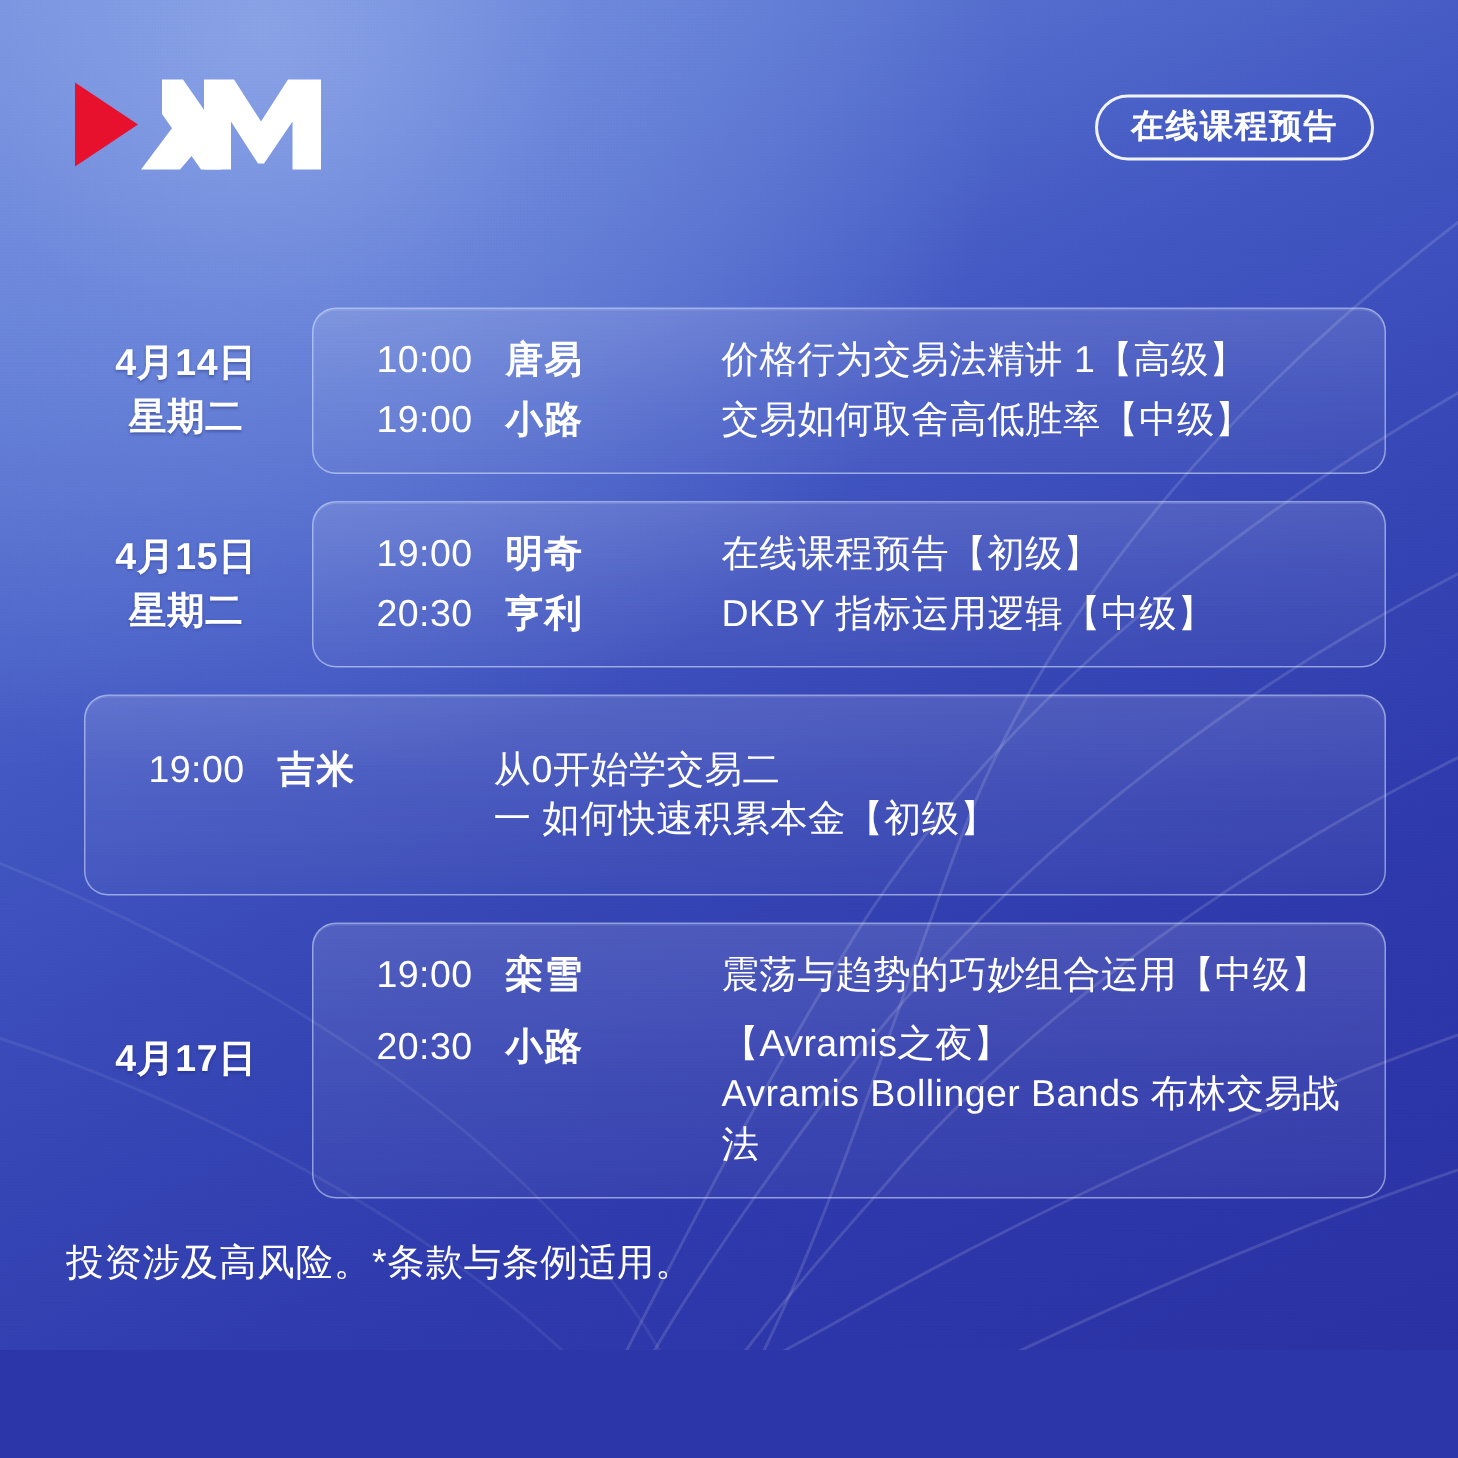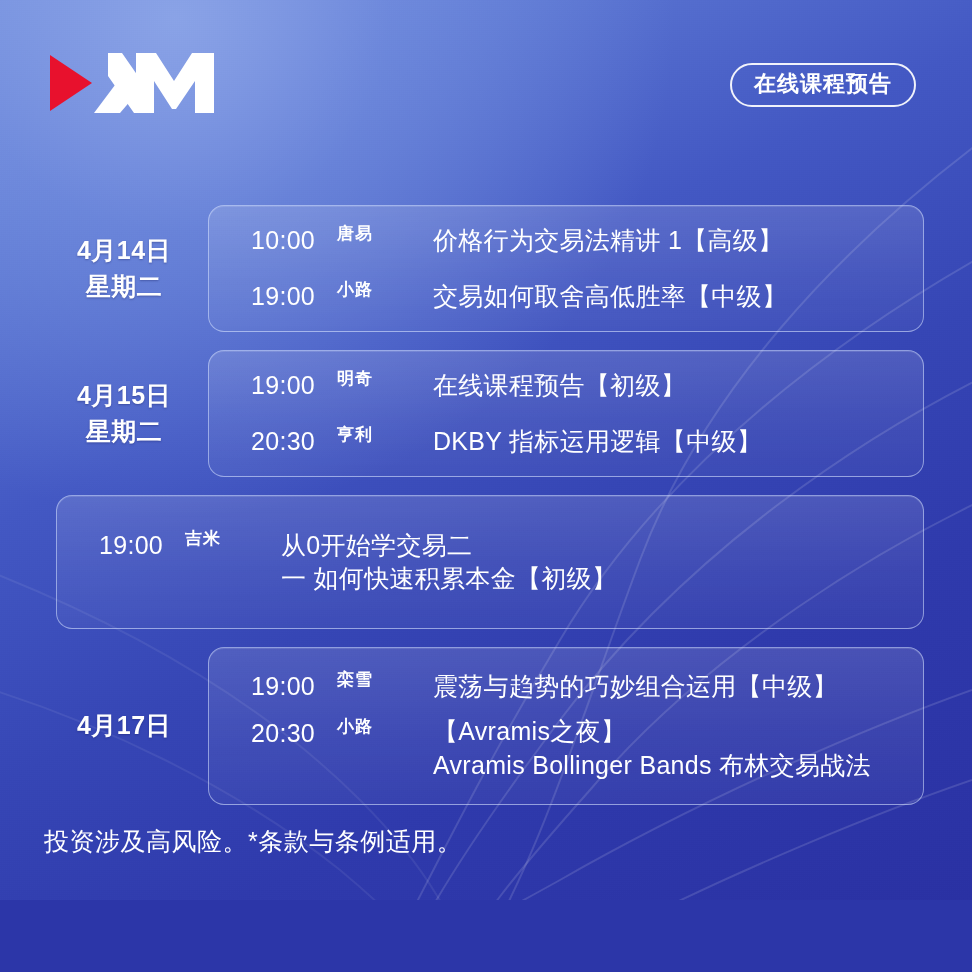--- a/index.html
+++ b/index.html
@@ -95,50 +95,50 @@
     margin-left: 8px;
     border: 1.5px solid rgba(214,226,255,0.55);
     border-radius: 16px;
     background: linear-gradient(180deg, rgba(255,255,255,0.13) 0%, rgba(255,255,255,0.07) 55%, rgba(255,255,255,0.04) 100%);
     box-shadow: inset 0 1px 0 rgba(255,255,255,0.12);
     padding: 18px 20px;
     min-height: 72px;
     display: flex;
     flex-direction: column;
     justify-content: center;
-    gap: 22px;
+    gap: 6px;
   }
   .session {
     display: flex;
     align-items: flex-start;
   }
   .time {
     width: 108px;
     flex: 0 0 108px;
     font-size: 25px;
     line-height: 1.32;
     letter-spacing: 0.3px;
     padding-left: 22px;
     box-sizing: border-box;
   }
   .host {
     width: 96px;
     flex: 0 0 96px;
-    font-size: 17px;
+    font-size: 25px;
     font-weight: bold;
     line-height: 1.32;
     letter-spacing: 1px;
-    font-family: Liberation Mono, monospace;
   }
   .title {
     flex: 1 1 auto;
     font-size: 25px;
     line-height: 1.34;
     letter-spacing: 0.3px;
     white-space: pre-line;
+    margin-left: 48px;
   }
   .row-tall .card { min-height: 96px; }
   .row-xtall .card { min-height: 120px; gap: 12px; }
   .row-xtall .session-multiline .time,
   .row-xtall .session-multiline .host { padding-top: 2px; }
 
   
   .footer {
     position: absolute;
     left: 44px;

